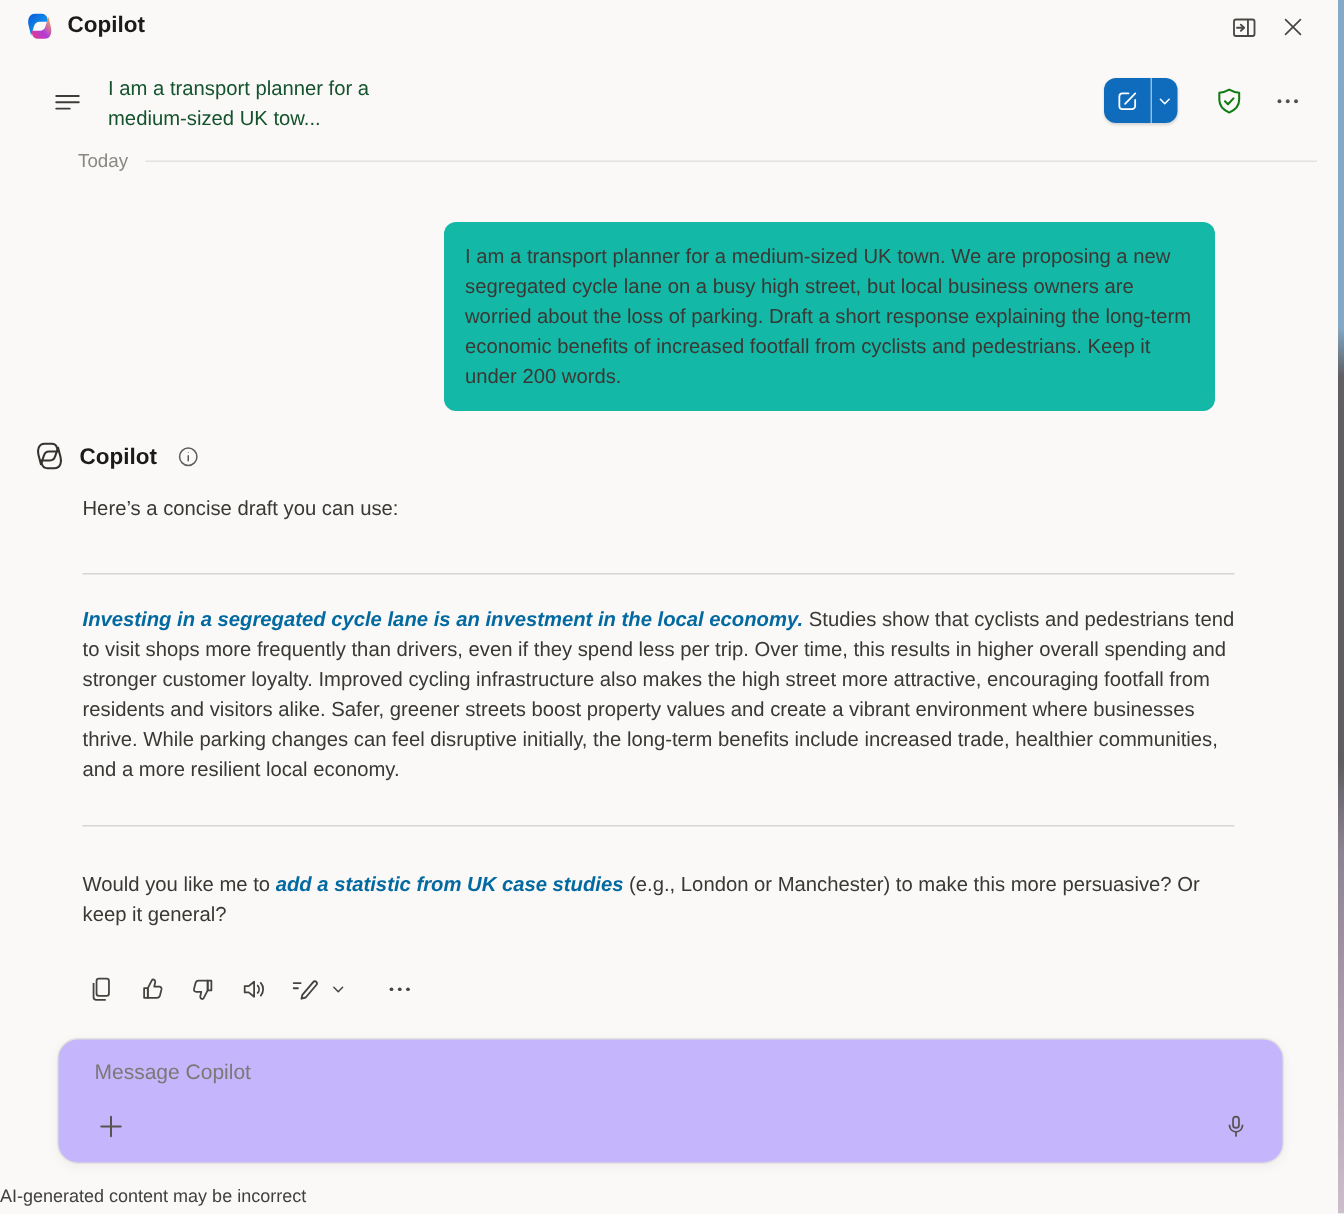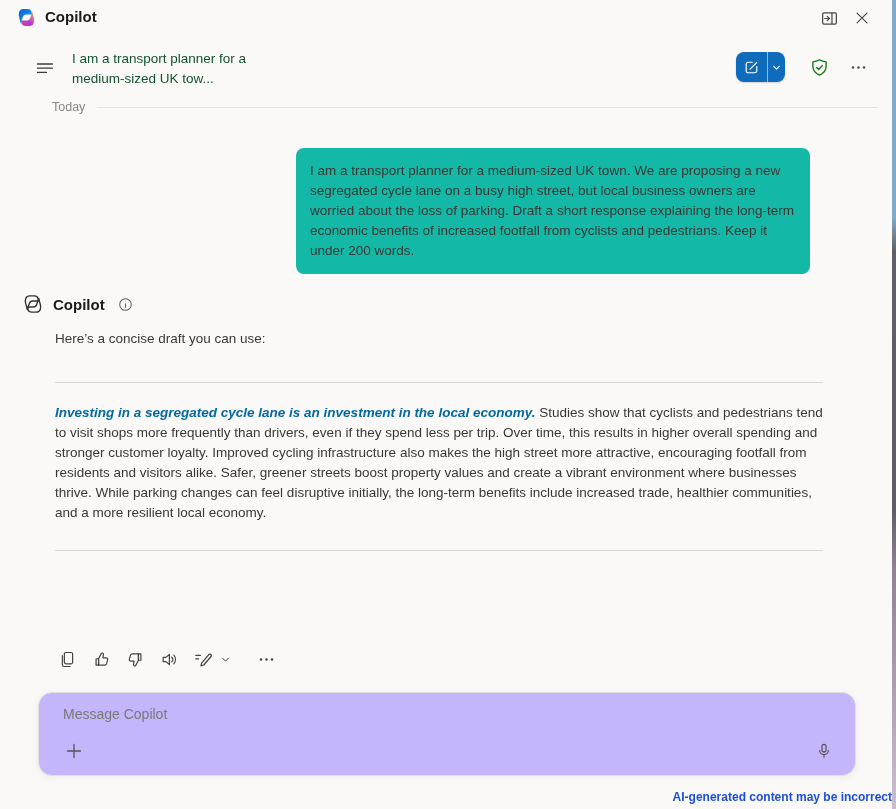--- a/index.html
+++ b/index.html
@@ -69,22 +69,22 @@
   .composer { position:absolute; left:38px; top:692px; width:818px; height:84px;
     background:#c4b5fd; border:1px solid #e3e1de; border-radius:14px;
     box-shadow:0 2px 8px rgba(0,0,0,.05); }
   .composer textarea { position:absolute; left:24px; top:13px; right:24px; height:36px;
     border:none; outline:none; resize:none; background:transparent;
     font-family:"Liberation Sans", sans-serif; font-size:14px; color:#3a3835; }
   .composer textarea::placeholder { color:#7b7976; opacity:1; }
   .composer .plus-btn { position:absolute; left:22px; bottom:11px; width:26px; height:26px; color:#565451; background:none; border:none; display:flex; align-items:center; justify-content:center; cursor:pointer; }
   .composer .mic-btn { position:absolute; right:18px; bottom:11px; width:26px; height:26px; color:#565451; background:none; border:none; display:flex; align-items:center; justify-content:center; cursor:pointer; }
 
-  .footer-note { position:absolute; left:0; right:4px; top:790px; text-align:right;
-    font-size:12px; color:#1d4ed8;font-weight:bold; }
+  .footer-note { position:absolute; left:0; right:4px; top:790px; text-align:left;
+    font-size:12px; color:#404040; }
 
   svg { display:block; }
 </style>
 </head>
 <body>
 
 <div class="app">
 
   <div class="titlebar">
     <span class="logo">
@@ -180,20 +180,21 @@
         <circle cx="10" cy="6.7" r=".4" fill="currentColor" stroke="none"></circle>
       </svg>
     </button>
   </div>
 
   <div class="response">
     <div class="intro">Here’s a concise draft you can use:</div>
     <hr>
     <p class="draft"><b>Investing in a segregated cycle lane is an investment in the local economy.</b><span> Studies show that cyclists and pedestrians tend to visit shops more frequently than drivers, even if they spend less per trip. Over time, this results in higher overall spending and stronger customer loyalty. Improved cycling infrastructure also makes the high street more attractive, encouraging footfall from residents and visitors alike. Safer, greener streets boost property values and create a vibrant environment where businesses thrive. While parking changes can feel disruptive initially, the long-term benefits include increased trade, healthier communities, and a more resilient local economy.</span></p>
     <hr>
+    <p class="followup"><span>Would you like me to </span><b>add a statistic from UK case studies</b><span> (e.g., London or Manchester) to make this more persuasive? Or keep it general?</span></p>
   </div>
 
   <div class="actions">
     <button class="action-btn">
       <svg viewBox="0 0 20 20" width="19" height="19" fill="none" stroke="currentColor" stroke-width="1.25" stroke-linejoin="round">
         <rect x="6.7" y="2.6" width="8.7" height="12" rx="1.6"></rect>
         <path d="M4.6 5.6v9.8a2 2 0 0 0 2 2h6.6"></path>
       </svg>
     </button>
     <span class="gap"></span>

